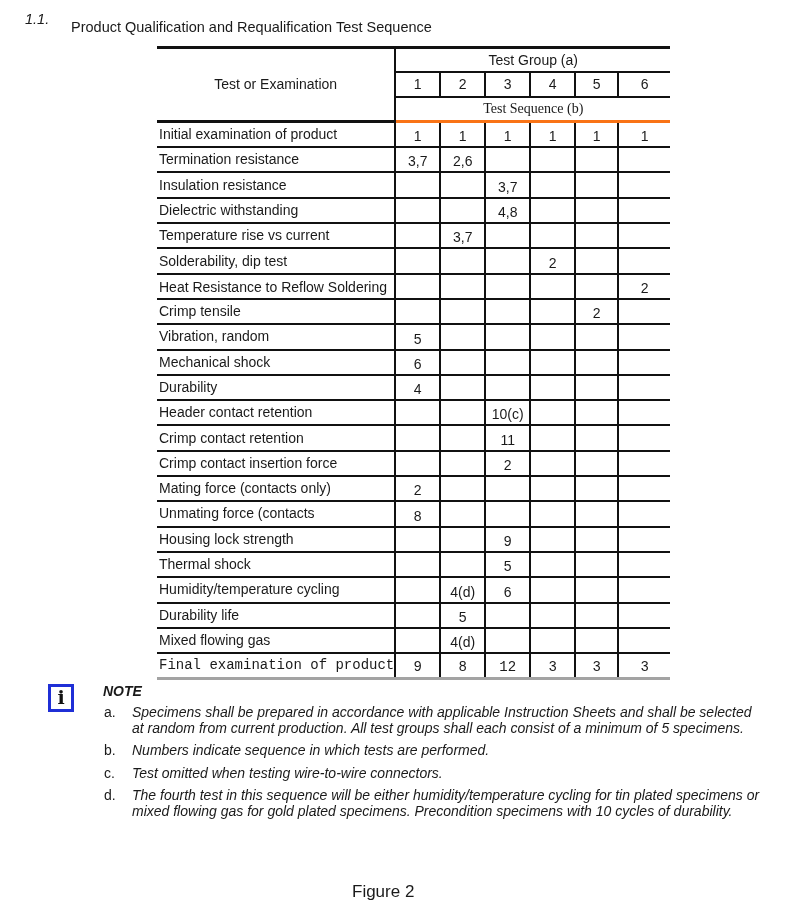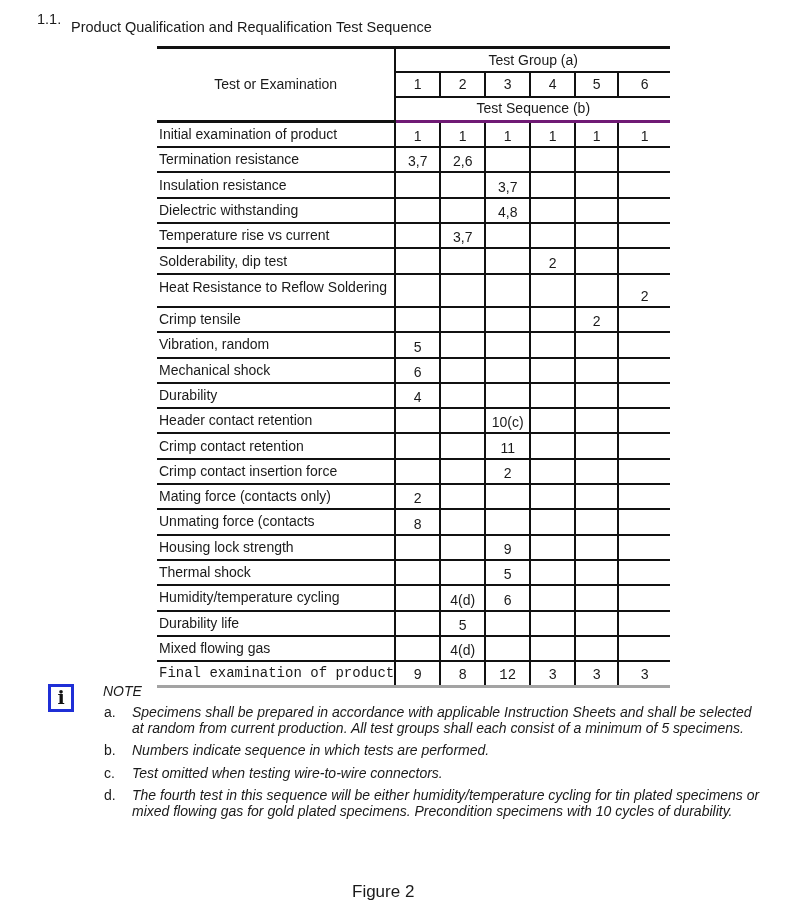--- a/index.html
+++ b/index.html
@@ -1,21 +1,21 @@
 <!DOCTYPE html>
 <html><head>
 <meta charset="utf-8">
 <style>
   html, body { margin: 0; padding: 0; background: #ffffff; }
   body {
     width: 790px; height: 920px; position: relative; overflow: hidden;
     font-family: "Liberation Sans", sans-serif; color: #1a1a1a;
   }
   .section-head { position: absolute; top: 11px; left: 21px; font-size: 14.5px; }
-  .section-head .num { position: absolute; left: 16px; top: 0; }
+  .section-head .num { position: absolute; left: 4px; top: 0; font-style: italic; }
   .section-head .title { position: absolute; left: 50px; top: 8px; white-space: nowrap; }
 
   table.seq {
     position: absolute; left: 157px; top: 46px;
     border-collapse: collapse; font-size: 14px; table-layout: fixed;
   }
   table.seq col.c-test { width: 201px; }
   table.seq col.c-g { width: 45px; }
   table.seq col.c-g2 { width: 45px; }
   table.seq col.c-g3 { width: 45px; }
@@ -23,37 +23,37 @@
   table.seq col.c-g5 { width: 43px; }
   table.seq col.c-g6 { width: 52px; }
   table.seq td, table.seq th {
     border-top: 2px solid #111; border-bottom: 2px solid #111;
     border-left: 2px solid #111; border-right: 2px solid #111;
     padding: 0; font-weight: normal; height: 22.3px; line-height: 17px;
   }
   table.seq tr > :first-child { border-left: none; }
   table.seq tr > :last-child { border-right: none; }
   table.seq thead tr:first-child th { border-top: 3px solid #111; }
-  table.seq thead tr:last-child th { border-bottom: 3px solid #701a75; }
+  table.seq thead tr:last-child th { border-bottom: 3px solid #f97316; font-family: Liberation Serif, serif; }
   table.seq thead th.test-h { border-bottom: 3px solid #111; text-align: center; }
   table.seq tbody tr:last-child td { border-bottom: 3px solid #a3a3a3; font-family: Liberation Mono, monospace; }
   table.seq td.name { text-align: left; padding-left: 2px; white-space: nowrap; margin-top: 30px; }
-  table.seq td.name.wrap { white-space: normal; line-height: 18px; padding-top: 1px; padding-bottom: 8px; }
+  table.seq td.name.wrap { white-space: normal; line-height: 18px; padding-top: 1px; padding-bottom: 0; }
   table.seq td.v { text-align: center; vertical-align: bottom; padding-bottom: 1px; }
   table.seq th.grp { text-align: center; }
 
   .note-icon {
     position: absolute; left: 48px; top: 684px; width: 26px; height: 28px;
     border: 3px solid #1f2fd6; box-sizing: border-box;
     font-family: "DejaVu Serif", serif; font-weight: bold; font-size: 19px;
     text-align: center; line-height: 21px; color: #111;
   }
   .note-title {
     position: absolute; left: 103px; top: 683px; font-size: 14px;
-    font-weight: normal; font-style: italic;
+    font-weight: bold; font-style: italic;
   }
   .note-list { position: absolute; left: 104px; top: 705px; width: 660px; font-size: 14px; }
   .note-item { position: relative; padding-left: 28px; line-height: 15.5px; margin-bottom: 7px; }
   .note-item .letter { position: absolute; left: 0; top: 0; font-style: normal; }
   .note-item .text { font-style: italic; display: block; }
   .figure-caption { position: absolute; left: 352px; top: 882px; font-size: 17px; }
 </style>
 </head>
 <body>
 

